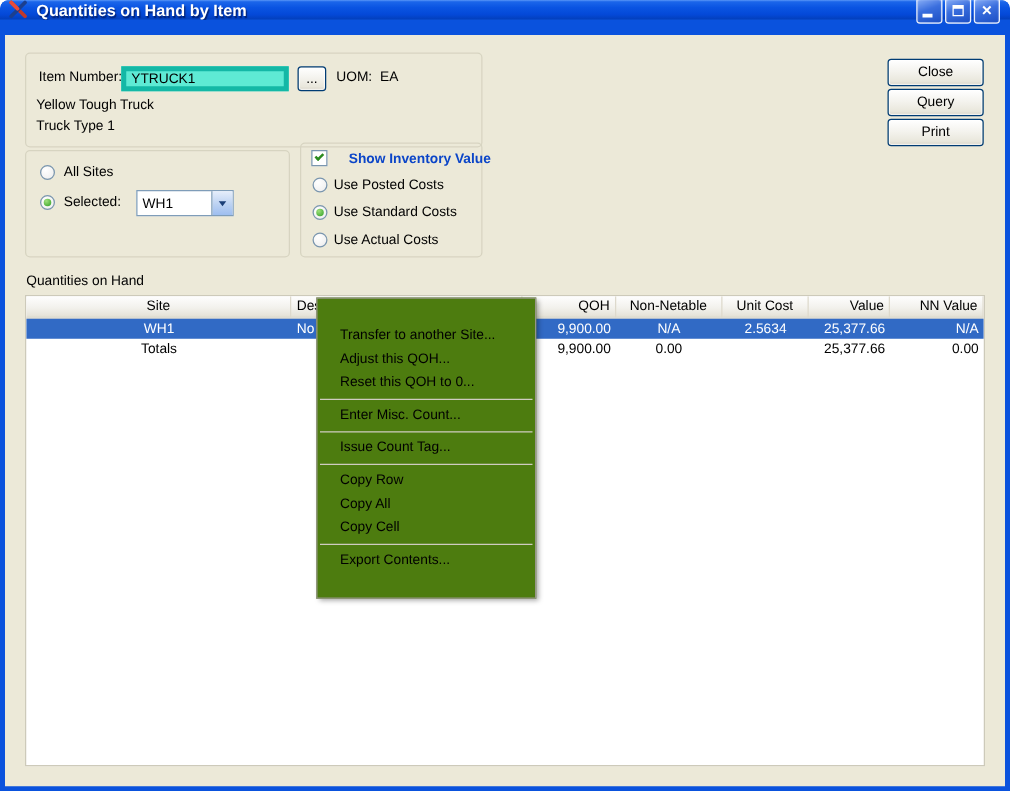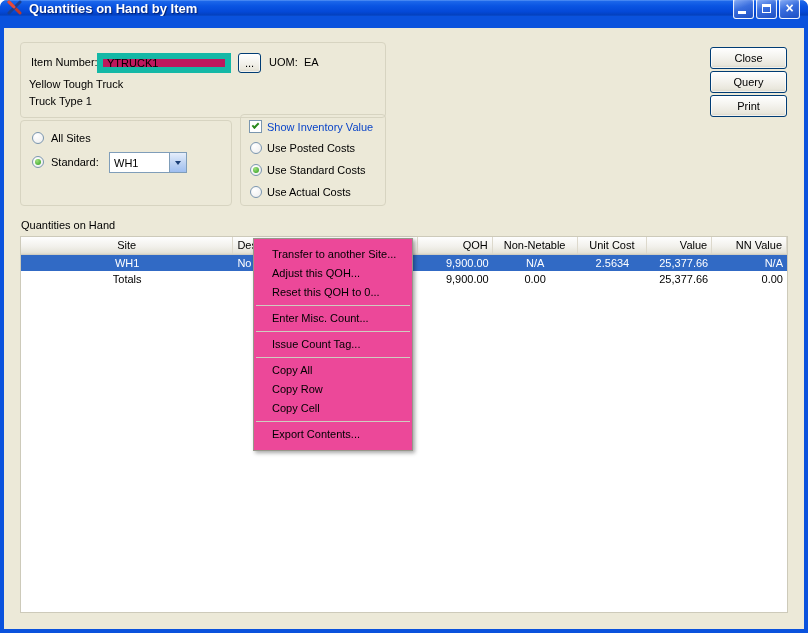--- a/index.html
+++ b/index.html
@@ -26,21 +26,21 @@
   .content-bg { position: absolute; top: 28px; left: 4px; right: 4px; bottom: 4px; background: #ece9d8; }
   .layer { position: absolute; inset: 0; }
 
   .lbl { position: absolute; white-space: nowrap; line-height: 13px; }
 
   .groupbox { position: absolute; border: 1px solid #d7d4c1; border-radius: 4px; }
   #item-group  { left: 20px;  top: 42px;  width: 366px; height: 76px; }
   #sites-group { left: 20px;  top: 120px; width: 212px; height: 86px; }
   #costs-group { left: 240px; top: 114px; width: 146px; height: 92px; }
 
-  .textinput { position: absolute; border: 6px solid #14b8a6; background: #be185d; font: inherit; padding: 2px 4px; }
+  .textinput { position: absolute; border: 4px solid #14b8a6; background: #5eead4; font: inherit; padding: 2px 4px; }
   #item-number-input { left: 76px; top: 10px; width: 134px; height: 20px; }
 
   .xpbtn { border: 1px solid #003c74; border-radius: 3px; font: inherit; cursor: pointer;
     background: linear-gradient(180deg, #ffffff 0%, #f4f3ee 45%, #e9e7dc 85%, #d8d4c8 100%);
     box-shadow: inset 0 0 0 1px rgba(255,255,255,.65); }
   #lookup-btn { position: absolute; left: 217px; top: 10px; width: 23px; height: 20px; line-height: 12px; }
 
   .action-btn { position: absolute; left: 710px; width: 77px; height: 22px; }
   #btn-close { top: 47px; } #btn-query { top: 71px; } #btn-print { top: 95px; }
 
@@ -74,22 +74,22 @@
   .td { padding: 0 4px; overflow: hidden; white-space: nowrap; }
   .c-site { width: 213px; text-align: center; }
   .c-desc { width: 185px; text-align: left; }
   .c-qoh  { width: 75px;  text-align: right; }
   .c-nn   { width: 85px;  text-align: center; }
   .c-uc   { width: 70px;  text-align: center; }
   .c-val  { width: 65px;  text-align: right; }
   .c-nnv  { width: 75px;  text-align: right; }
 
   
-  #context-menu { position: absolute; left: 253px; top: 238px; width: 160px; background: #ec4899;
-    border: 1px solid #98968a; box-shadow: 2px 2px 4px rgba(0,0,0,.35); padding: 6px 0; z-index: 10; }
+  #context-menu { position: absolute; left: 253px; top: 238px; width: 176px; background: #4d7c0f;
+    border: 1px solid #98968a; box-shadow: 2px 2px 4px rgba(0,0,0,.35); padding: 20px 0; z-index: 10; }
   .menu-item { height: 19px; line-height: 19px; padding: 0 8px 0 18px; white-space: nowrap; overflow: hidden; cursor: default; }
   .menu-sep { height: 1px; background: #cfccc0; margin: 3px 2px; }
 </style>
 </head>
 <body>
 
 <div class="window">
 
   <div class="titlebar">
     <span style="display:flex;">
@@ -124,32 +124,32 @@
       <span class="lbl" style="left:248px; top:13px;">UOM:</span>
       <span class="lbl" style="left:283px; top:13px;text-align:center;">EA</span>
       <span class="lbl" style="left:8px; top:35px;">Yellow Tough Truck</span>
       <span class="lbl" style="left:8px; top:52px;">Truck Type 1</span>
     </div>
 
     <div class="groupbox" id="sites-group">
       <span class="radio" style="left:11px; top:11px;"></span>
       <span class="lbl" style="left:30px; top:11px;">All Sites</span>
       <span class="radio checked" style="left:11px; top:35px;"></span>
-      <span class="lbl" style="left:30px; top:35px;">Standard:</span>
+      <span class="lbl" style="left:30px; top:35px;">Selected:</span>
       <div class="combo">
         <span class="combo-text">WH1</span>
         <span class="combo-arrow"></span>
       </div>
     </div>
 
     <div class="groupbox" id="costs-group">
       <span class="checkbox" style="left:8px; top:5px;">
           <span class="check"></span>
         </span>
-      <span class="lbl blue-label" style="left:26px; top:6px;">Show Inventory Value</span>
+      <span class="lbl blue-label" style="left:38px; top:6px;font-weight:bold;">Show Inventory Value</span>
       <span class="radio" style="left:9px; top:27px;"></span>
       <span class="lbl" style="left:26px; top:27px;">Use Posted Costs</span>
       <span class="radio checked" style="left:9px; top:49px;"></span>
       <span class="lbl" style="left:26px; top:49px;">Use Standard Costs</span>
       <span class="radio" style="left:9px; top:71px;"></span>
       <span class="lbl" style="left:26px; top:71px;">Use Actual Costs</span>
     </div>
 
     <button class="xpbtn action-btn" id="btn-close">Close</button>
     <button class="xpbtn action-btn" id="btn-query">Query</button>
@@ -189,21 +189,21 @@
 
     <div id="context-menu">
       <div class="menu-item">Transfer to another Site...</div>
       <div class="menu-item">Adjust this QOH...</div>
       <div class="menu-item">Reset this QOH to 0...</div>
       <div class="menu-sep"></div>
       <div class="menu-item">Enter Misc. Count...</div>
       <div class="menu-sep"></div>
       <div class="menu-item">Issue Count Tag...</div>
       <div class="menu-sep"></div>
+      <div class="menu-item">Copy Row</div>
       <div class="menu-item">Copy All</div>
-      <div class="menu-item">Copy Row</div>
       <div class="menu-item">Copy Cell</div>
       <div class="menu-sep"></div>
       <div class="menu-item">Export Contents...</div>
     </div>
 
   </div>
 </div>
 
 </body></html>

